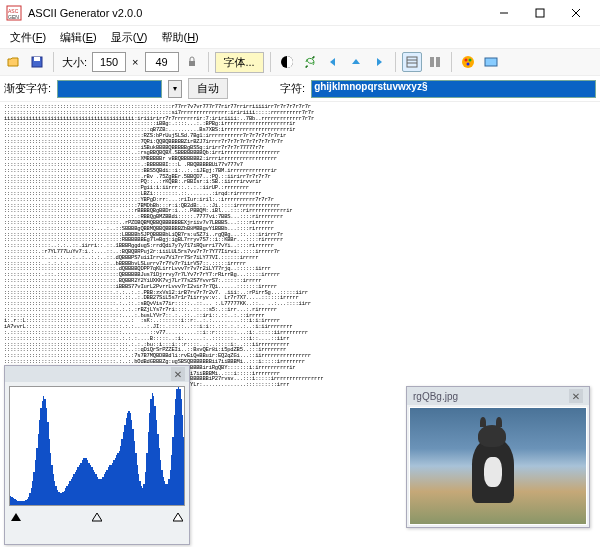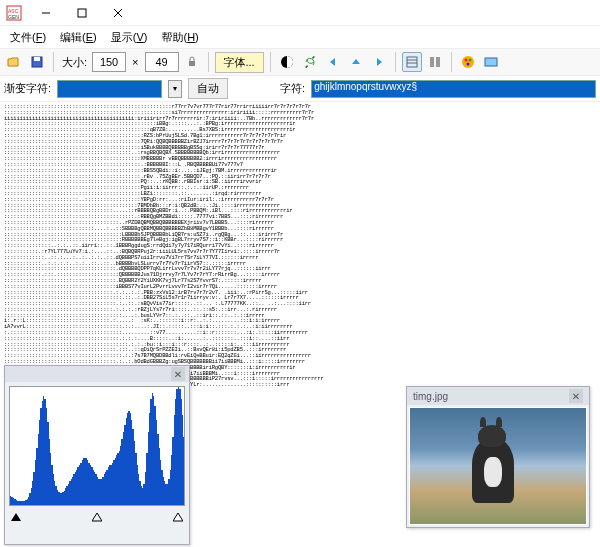--- a/index.html
+++ b/index.html
@@ -16,21 +16,21 @@
 .tlabel { color:#000; padding:0 2px; white-space:nowrap;text-align:right;}
 .tinput { width:34px; height:20px; border:1px solid #999; padding:0 2px; font-size:11px; text-align:center;}
 .tx { padding:0 3px; }
 .fontbtn { padding:2px 8px; border:1px solid #bbb; background:#fef9c3; font-size:11px;}
 .sep { width:1px; height:20px; background:#ccc; margin:0 3px;}
 .tico { width:20px; height:20px; display:flex; align-items:center; justify-content:center; border:1px solid transparent; border-radius:2px;}
 .tico.active { border:1px solid #8ab; background:#def;}
 .row2 { height:26px; display:flex; align-items:center; padding:2px 4px; gap:6px; background:#fff; border-bottom:1px solid #eee;}
 .row2 .l1 { color:#000; white-space:nowrap;}
 .gradfield { width:105px; height:18px; background:#0a63c4; color:#fff; border:1px solid #7a9; font-size:10px; padding:0 2px; overflow:hidden;}
-.charfield { flex:1; height:18px; background:#0a63c4; color:#fff; border:1px solid #7a9; font-size:10px; padding:0 2px; overflow:hidden; white-space:nowrap;}
+.charfield { flex:1; height:18px; background:#0a63c4; color:#fff; border:1px solid #7a9; font-size:10px; padding:0 2px; overflow:hidden; white-space:nowrap;font-weight:bold;}
 .dd { width:14px; height:18px; border:1px solid #999; background:#eee; display:flex; align-items:center; justify-content:center; font-size:8px;}
 .autobtn { padding:2px 8px; border:1px solid #bbb; background:#f0f0f0; font-size:11px;}
 .asciiarea { width:100%; height:440px; overflow:hidden; padding:2px 4px; background:#fff; }
 .asciiart { font-family:'Courier New',monospace; font-size:5.5px; line-height:5.8px; white-space:pre; color:#000; letter-spacing:-0.2px;}
 .hist-panel { position:absolute; left:4px; top:365px; width:186px; height:180px; background:#eef1f3; border:1px solid #aab; box-shadow:1px 1px 3px rgba(0,0,0,0.2);}
 .hist-head { height:16px; background:#dde3e8; display:flex; align-items:center; justify-content:flex-end; padding:0 4px;}
 .closebox { width:14px; height:14px; background:#ccd2d8; display:flex; align-items:center; justify-content:center; font-size:10px; color:#555;}
 .hist-tabs { height:18px; display:flex; padding:2px 4px 0 4px; gap:6px; font-size:10px; color:#336;}
 .hist-tabs span { text-decoration:underline; cursor:pointer;}
 .hist-chart { margin:4px; height:120px; background:#fff; border:1px solid #999; position:relative; overflow:hidden;}
@@ -51,20 +51,21 @@
 <body>
 
 <div class="titlebar">
   <span class="icon">
     <svg width="16" height="16">
         <rect x="1" y="1" width="14" height="14" fill="#fff" stroke="#c33"></rect>
         <text x="2" y="8" font-size="5" fill="#c33">ASC</text>
         <text x="2" y="14" font-size="5" fill="#333">GEN</text>
       </svg>
   </span>
+  <span class="title">ASCII Generator v2.0.0</span>
   <div class="winctl">
     <div class="winbtn">
         <svg width="10" height="10">
           <line x1="1" y1="5" x2="9" y2="5" stroke="#000"></line>
         </svg>
       </div>
     <div class="winbtn">
         <svg width="10" height="10">
           <rect x="1" y="1" width="8" height="8" fill="none" stroke="#000"></rect>
         </svg>
@@ -373,21 +374,21 @@
         <path d="M5 0L10 8H0z" fill="none" stroke="#000"></path>
       </svg>
     <svg class="slider-h">
         <path d="M5 0L10 8H0z" fill="#fff" stroke="#000"></path>
       </svg>
   </div>
 </div>
 
 <div class="img-panel">
   <div class="img-head">
-    <span>timg.jpg</span>
+    <span>rgQBg.jpg</span>
     <div class="closebox">✕</div>
   </div>
   <div class="img-body">
     <div class="husky-img">
       <div class="husky-dog">
           <div class="husky-chest"></div>
         </div>
     </div>
   </div>
 </div>

